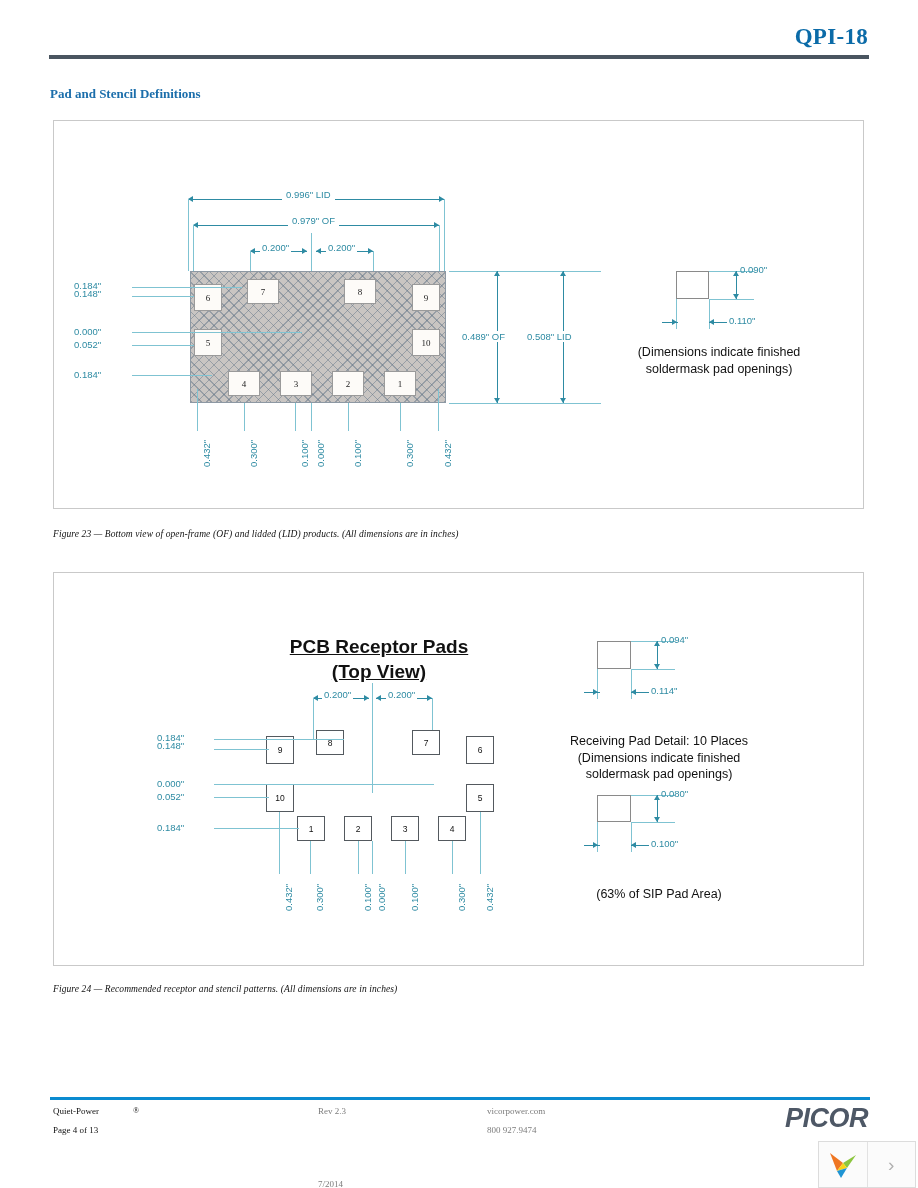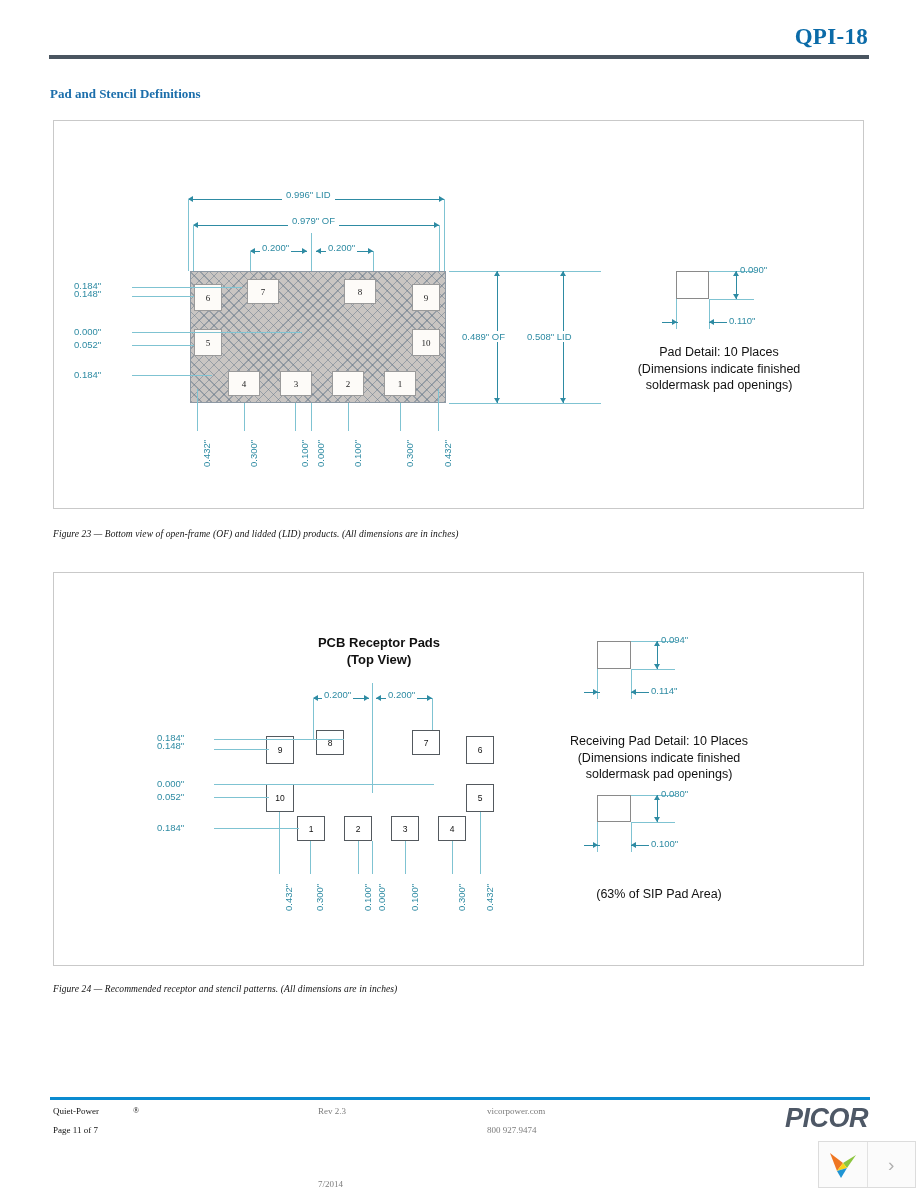--- a/index.html
+++ b/index.html
@@ -114,22 +114,22 @@
   .detailpad {
     position:absolute; background:#ffffff; border:1px solid #8a8a8a;
   }
   .detail-text {
     position:absolute; text-align:center;
     font-family:"Liberation Sans", sans-serif; font-size:12.5px;
     color:#111; line-height:1.32; white-space:nowrap;
   }
   .fig2-title {
     position:absolute; text-align:center;
-    font-family:"Liberation Sans", sans-serif; font-size:13px; font-weight:bold;
-    color:#111; line-height:1.3; white-space:nowrap;
+    font-family:"Liberation Sans", sans-serif; font-size:19px; font-weight:bold;
+    color:#111; line-height:1.3; white-space:nowrap;text-decoration:underline;
   }
   .arrowL, .arrowR {
     position:absolute; width:0; height:0;
     border-top:3px solid transparent; border-bottom:3px solid transparent;
   }
   .arrowL { border-right:5px solid #2e8ba3; }
   .arrowR { border-left:5px solid #2e8ba3; }
   .arrowU, .arrowD {
     position:absolute; width:0; height:0;
     border-left:3px solid transparent; border-right:3px solid transparent;
@@ -239,21 +239,20 @@
 
     <div class="vline" style="left:622px; top:178px; height:30px;"></div>
     <div class="vline" style="left:655px; top:178px; height:30px;"></div>
     <div class="hline-d" style="left:608px; top:201px; width:16px;"></div>
     <div class="arrowR" style="left:618px; top:198px;"></div>
     <div class="hline-d" style="left:655px; top:201px; width:18px;"></div>
     <div class="arrowL" style="left:655px; top:198px;"></div>
     <div class="dim" style="left:675px; top:194px;">0.110"</div>
 
     <div class="detail-text" style="left:520px; top:223px; width:290px;">
-      <div>Pad Detail: 10 Places</div>
       <div>(Dimensions indicate finished</div>
       <div>soldermask pad openings)</div>
     </div>
   </div>
 
   <div class="caption" id="cap1">Figure 23 — Bottom view of open-frame (OF) and lidded (LID) products.  (All dimensions are in inches)</div>
 
   <div class="figbox" id="fig2">
 
     <div class="fig2-title" style="left:200px; top:62px; width:250px;">
@@ -353,21 +352,21 @@
       <div>(63% of SIP Pad Area)</div>
     </div>
   </div>
 
   <div class="caption" id="cap2">Figure 24 — Recommended receptor and stencil patterns.  (All dimensions are in inches)</div>
 
 
   <div class="ftr-rule"></div>
   <div class="ftr" id="ftr-brand">Quiet-Power</div>
   <div class="ftr" id="ftr-reg">®</div>
-  <div class="ftr" id="ftr-page">Page 11 of 7</div>
+  <div class="ftr" id="ftr-page">Page 4 of 13</div>
   <div class="ftr grey" id="ftr-rev">Rev 2.3</div>
   <div class="ftr grey" id="ftr-date">7/2014</div>
   <div class="ftr grey" id="ftr-web">vicorpower.com</div>
   <div class="ftr grey" id="ftr-phone">800 927.9474</div>
   <div class="picor-logo">PICOR</div>
 
   <div class="widget">
     <div class="cell">
       <svg width="34" height="32" viewBox="0 0 34 32" aria-hidden="true">
         <path d="M4 4 L17 14 L11 22 Z" fill="#ef7622"></path>

